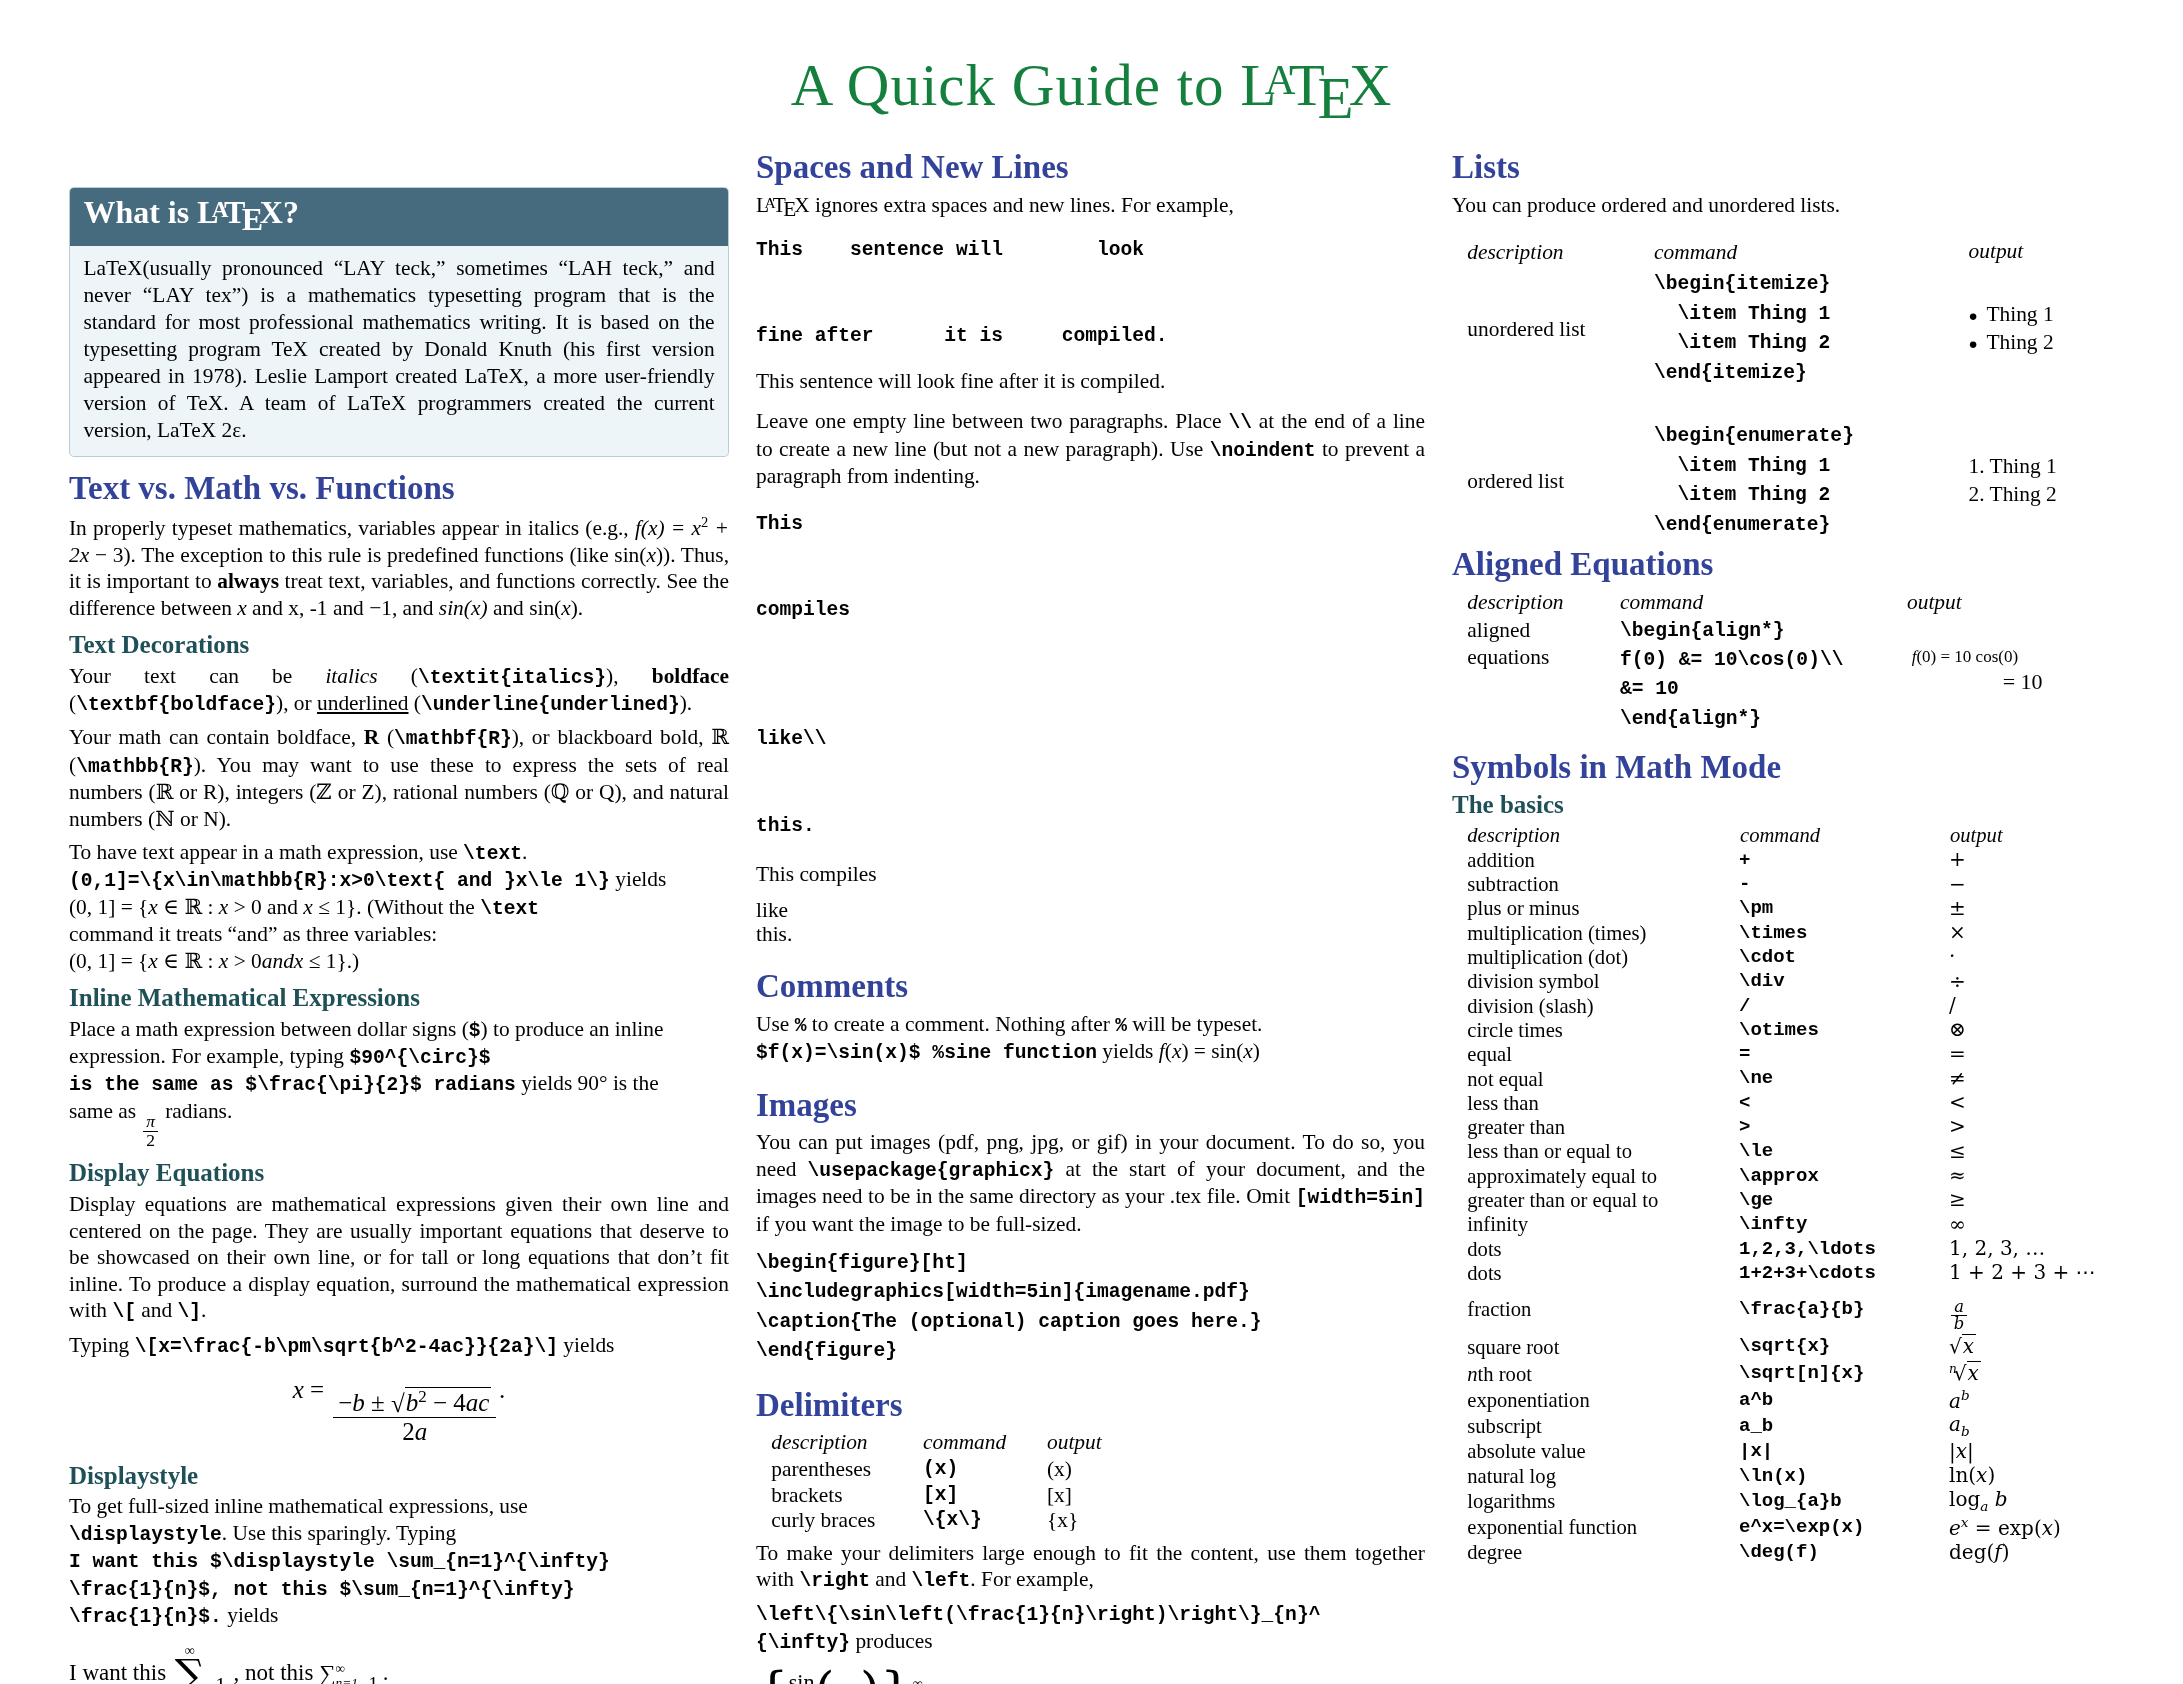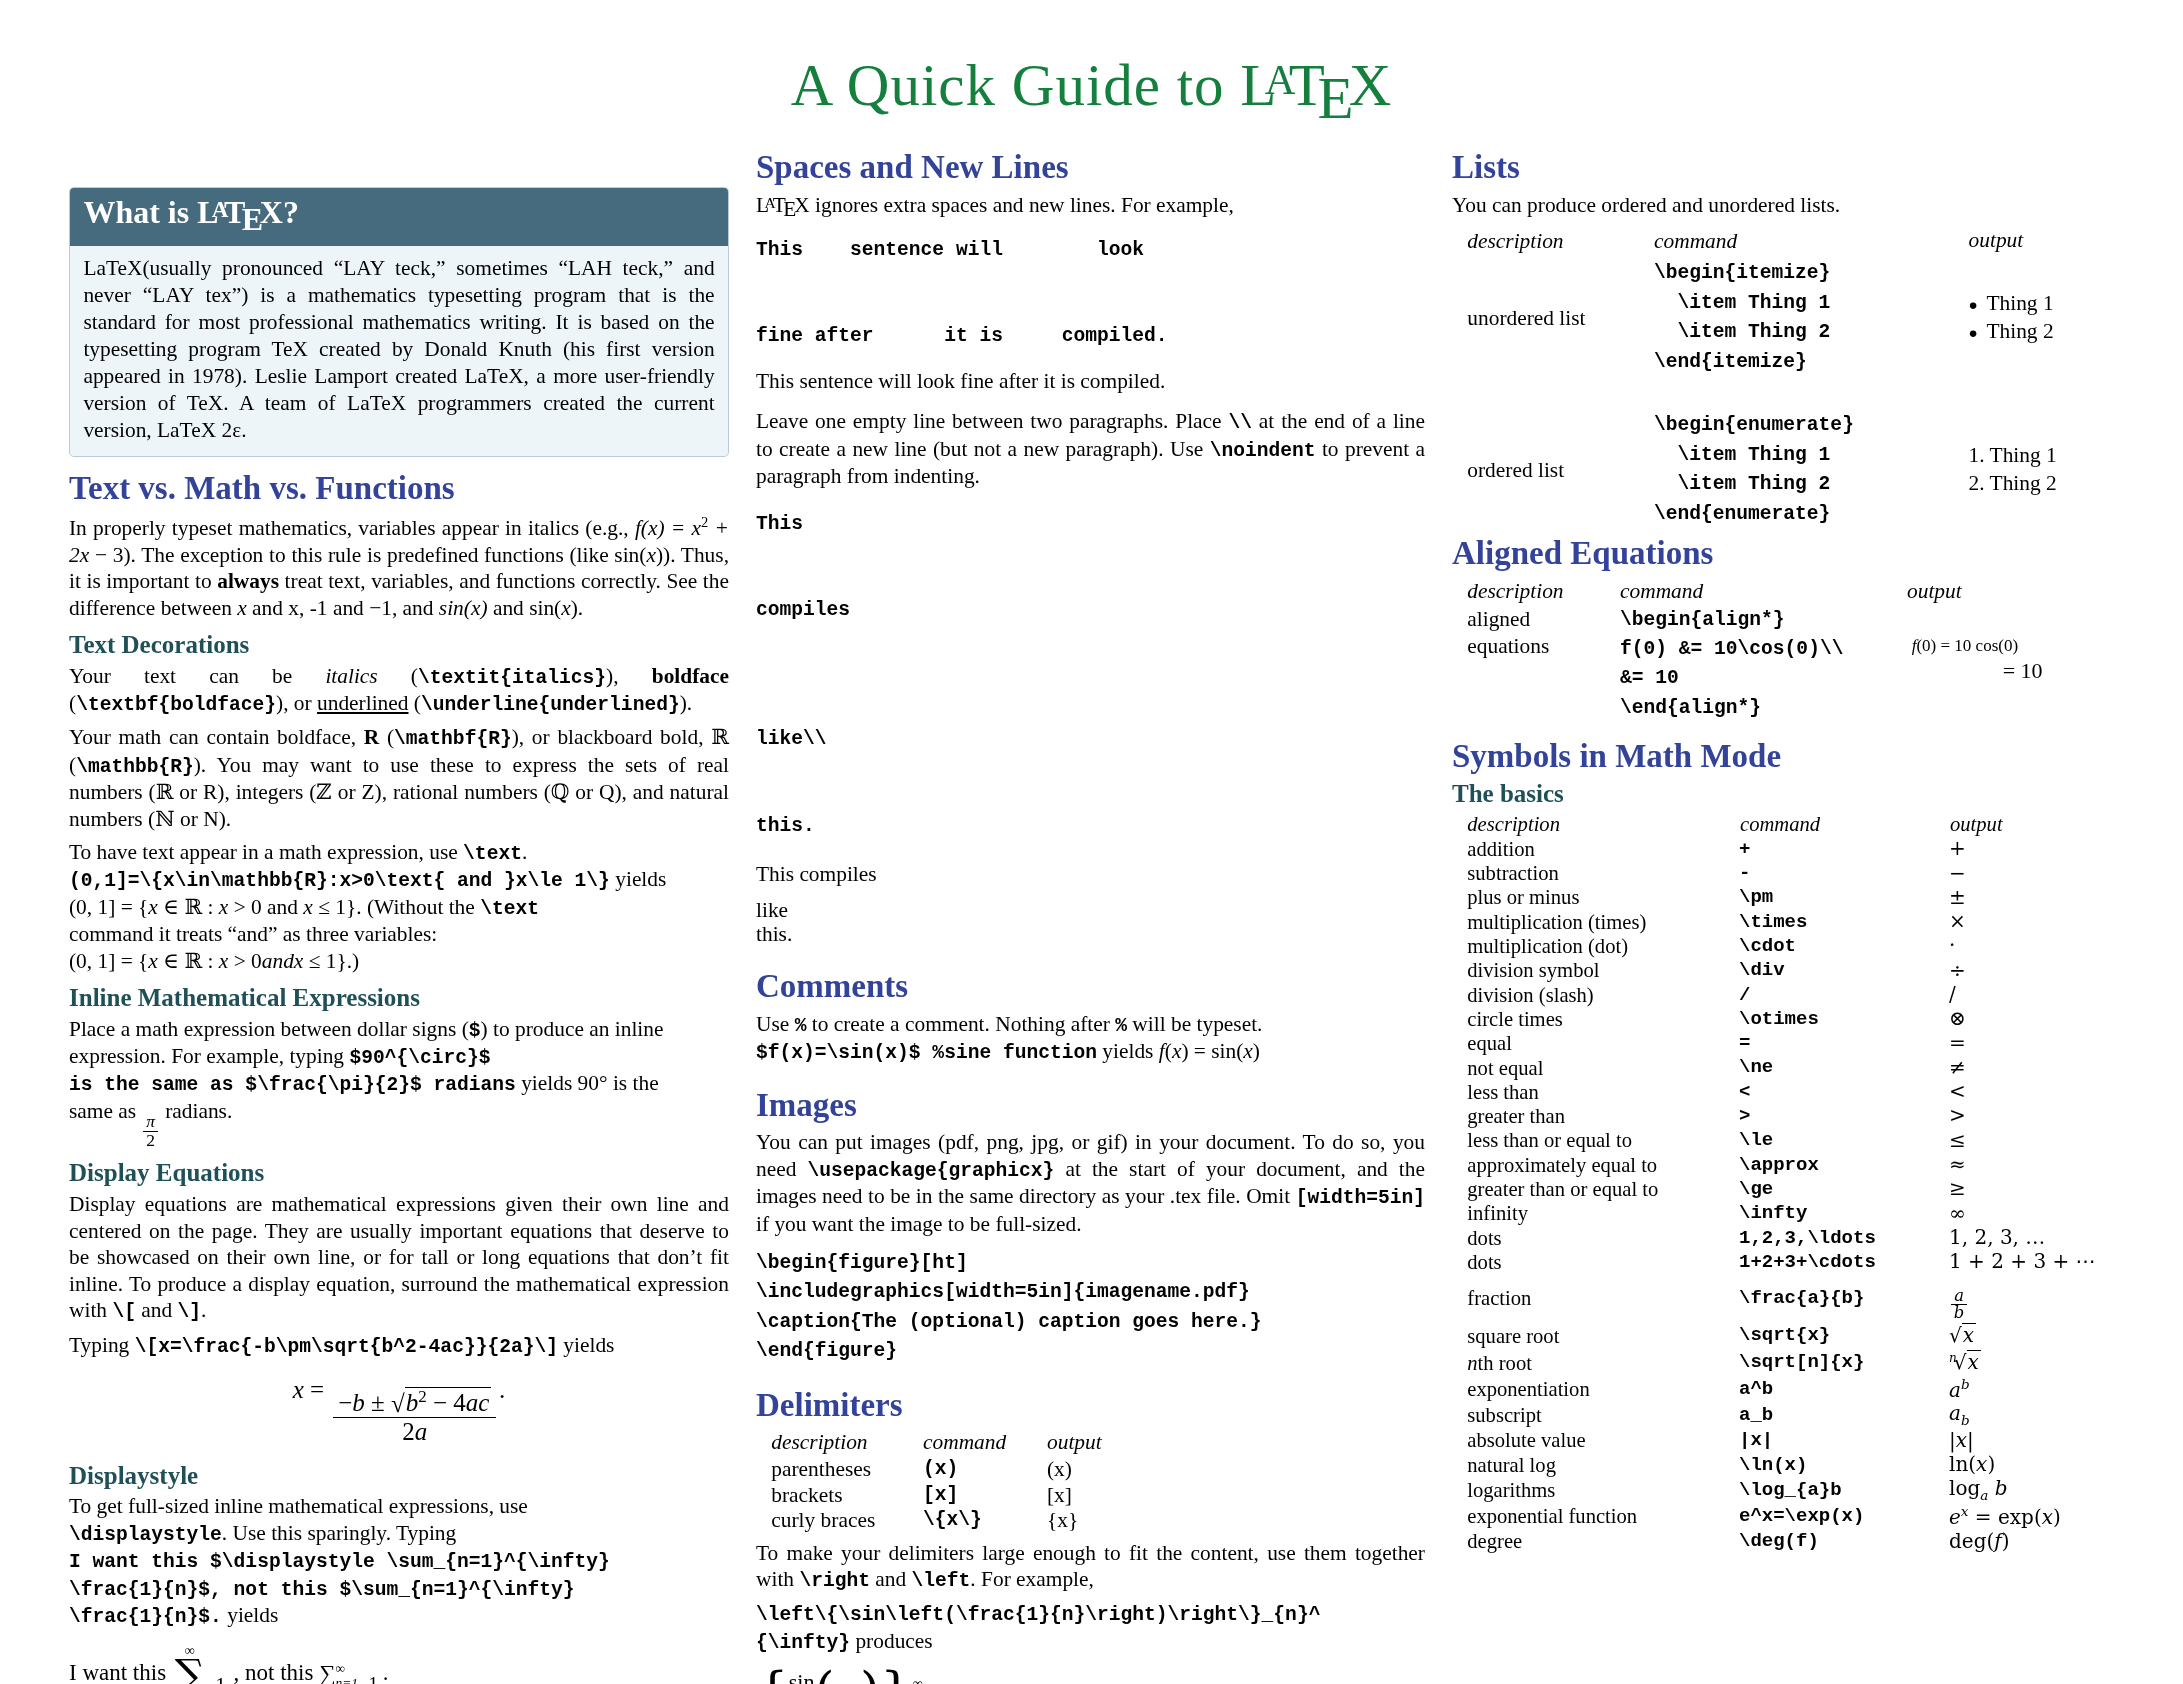--- a/index.html
+++ b/index.html
@@ -379,21 +379,21 @@
             <span>∞</span>
             <span class="mi">n</span>
           </span>.
       </div>
 
     </div>
 
     <div class="col-right">
 
       <h2 class="sec first">Lists</h2>
-      <p class="body" style="margin-bottom:6px;">You can produce ordered and unordered lists.</p>
+      <p class="body" style="margin-bottom:17px;">You can produce ordered and unordered lists.</p>
       <table class="liststab">
         <thead>
           <tr>
             <th class="lst-desc">description</th>
             <th class="lst-cmd" style="font-family:'Liberation Serif',serif;font-size:21.4px;font-weight:normal;">command</th>
             <th class="lst-out">output</th>
           </tr>
         </thead>
         <tbody>
           <tr>

